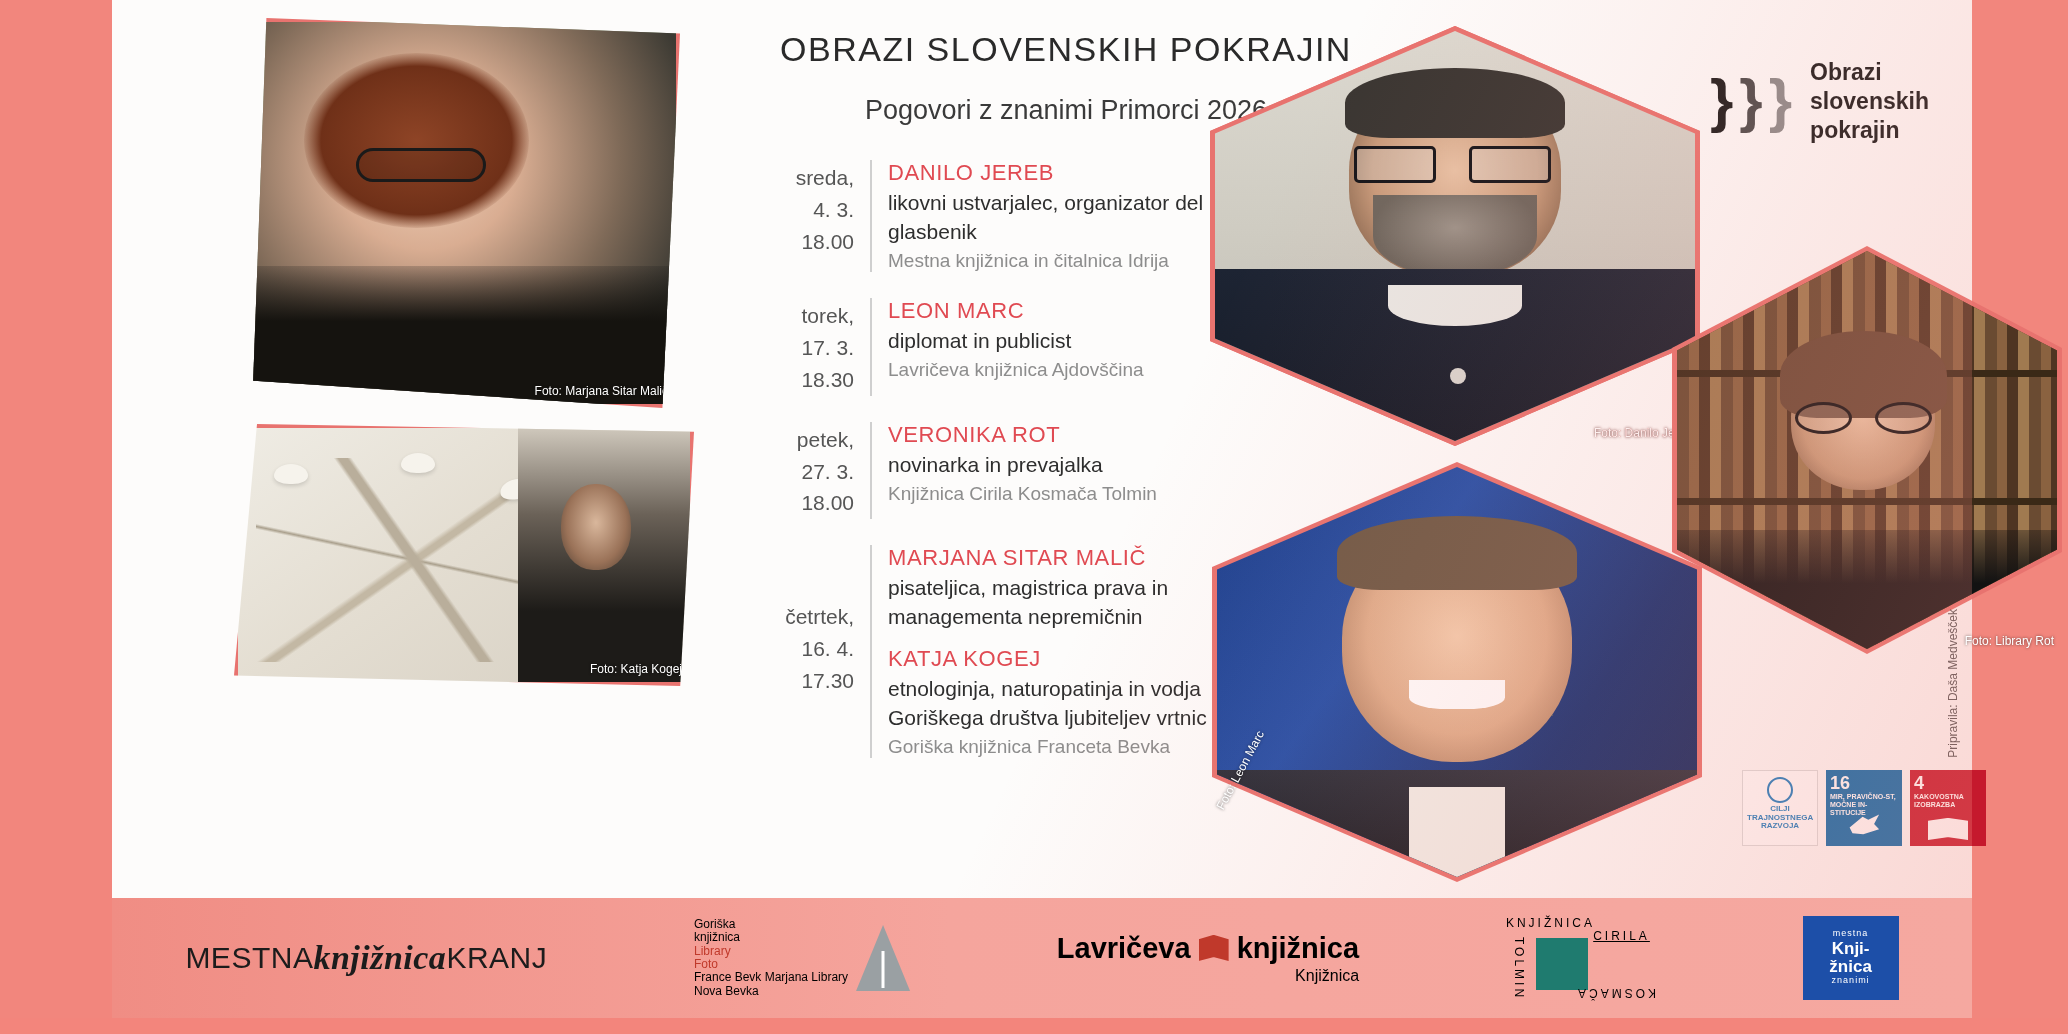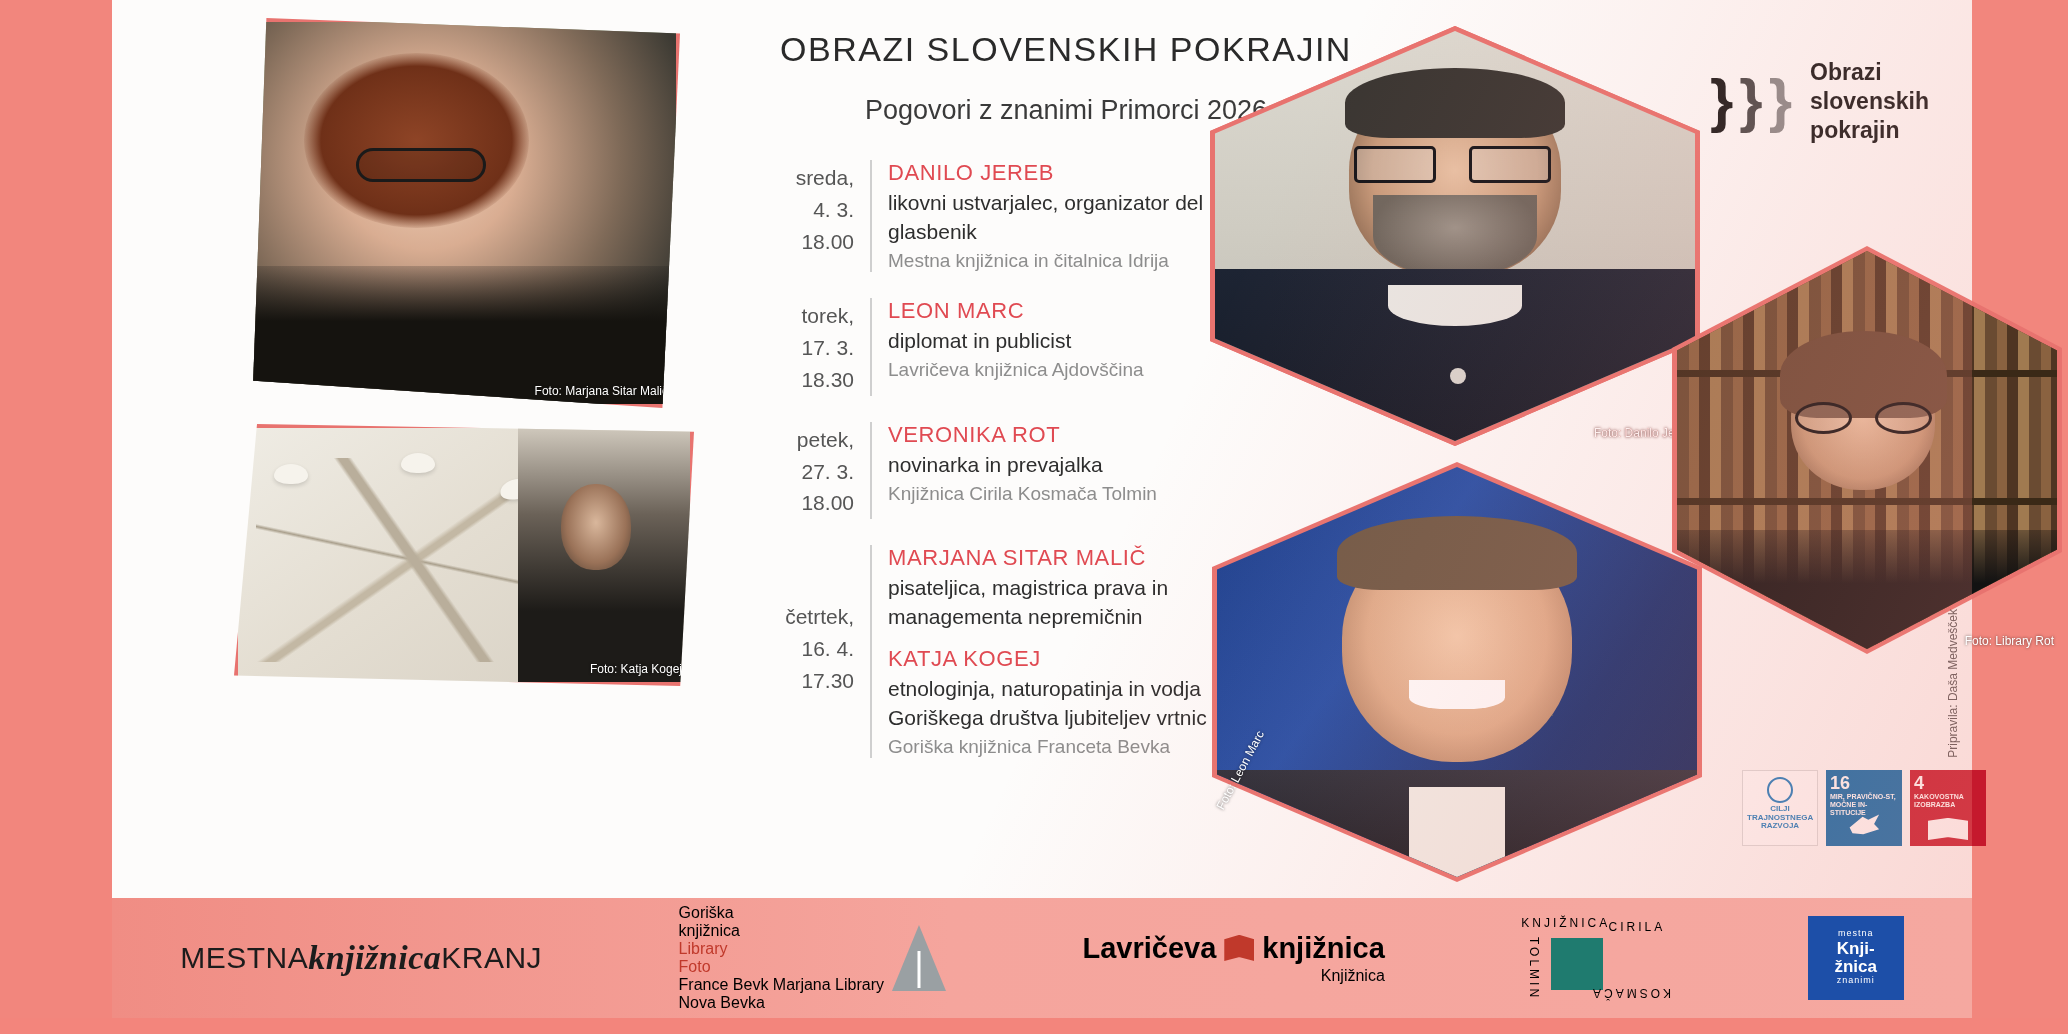--- a/index.html
+++ b/index.html
@@ -360,40 +360,40 @@
     position:absolute; right:12px; bottom:140px;
     font-size:12px; color:#555;
     writing-mode:vertical-rl;
     transform:rotate(180deg);
   }
   
   .flogo { display:flex; align-items:center; justify-content:center; }
   .l-kranj { font-size:30px; color:#1c1c1c; letter-spacing:.5px; }
   .l-kranj .script { font-family:"Liberation Serif", serif; font-style:italic; font-weight:700; font-size:34px; }
   .l-goriska { display:flex; align-items:center; gap:8px; }
-  .l-goriska .gtext { font-size:16px; line-height:1.12; }
+  .l-goriska .gtext { font-size:12px; line-height:1.12; }
   .l-goriska .gtext .r { color:#c0392b; }
   .l-goriska .gmark {
     width:54px; height:66px; background:#9aa0a3;
     clip-path:polygon(50% 0,100% 100%,0 100%);
     position:relative;
   }
   .l-goriska .gmark::after{
     content:""; position:absolute; left:50%; top:40%; width:3px; height:55%;
     background:#fff; transform:translateX(-50%);
   }
   .l-lavriceva { text-align:right; }
   .l-lavriceva .top { font-size:29px; font-weight:700; display:flex; align-items:center; gap:8px; }
   .l-lavriceva .bk { width:30px; height:26px; background:#c0392b;
     clip-path:polygon(0 16%,48% 0,52% 0,100% 16%,100% 100%,52% 86%,48% 86%,0 100%); }
   .l-lavriceva .sub { font-size:16px; margin-top:2px; }
   .l-tolmin { position:relative; width:150px; height:84px; font-size:12px; letter-spacing:3px; }
   .l-tolmin .sq { position:absolute; left:30px; top:22px; width:52px; height:52px; background:#1f7b6f; }
   .l-tolmin .t1 { position:absolute; left:0; top:0; }
-  .l-tolmin .t2 { position:absolute; right:6px; top:4px; }
+  .l-tolmin .t2 { position:absolute; right:6px; top:13px;text-decoration:underline; }
   .l-tolmin .t3 { position:absolute; left:6px; bottom:0; writing-mode:vertical-rl; }
   .l-tolmin .t4 { position:absolute; right:0; bottom:0; transform:rotate(180deg); }
   .l-idrija {
     width:96px; height:84px; background:#1d4fa8; color:#fff;
     display:flex; flex-direction:column; align-items:center; justify-content:center;
     font-size:17px; font-weight:700; line-height:1.05;
   }
   .l-idrija .small { font-size:9px; font-weight:400; letter-spacing:1px; margin-bottom:2px;}
 </style>
 </head>

